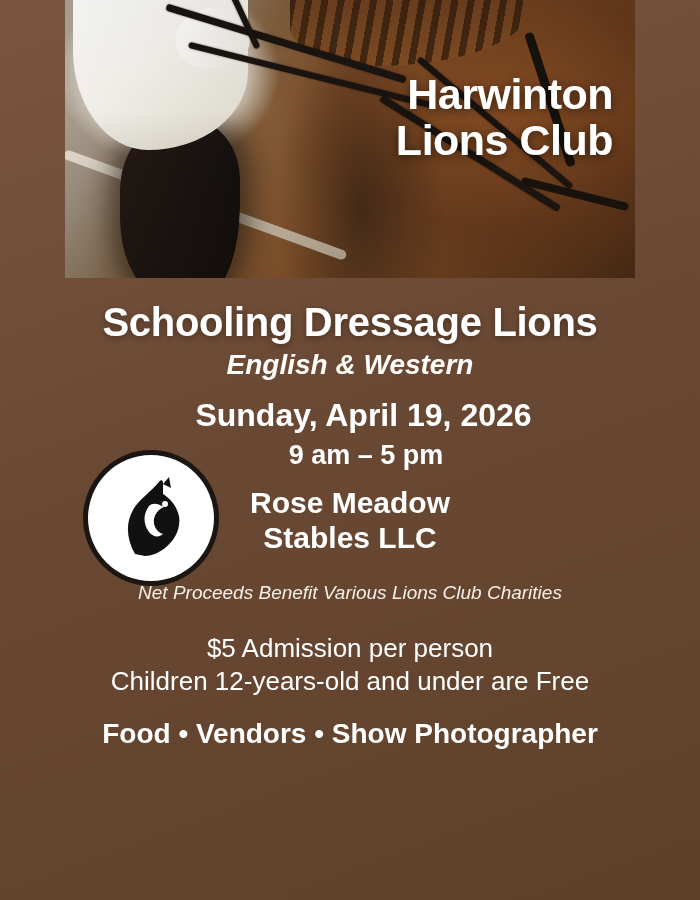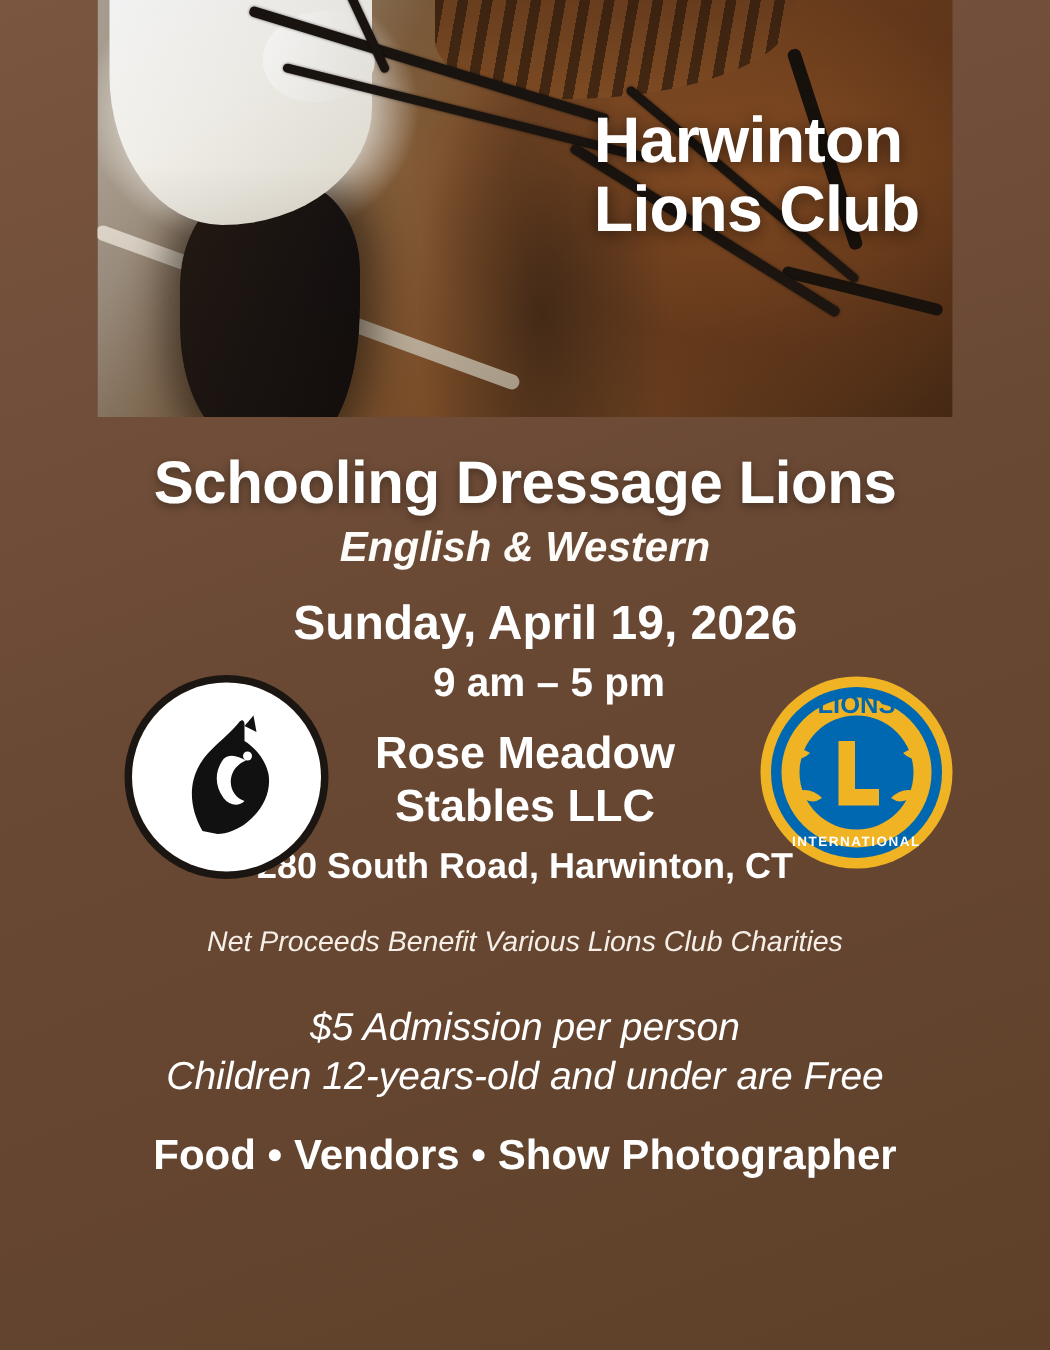--- a/index.html
+++ b/index.html
@@ -132,20 +132,21 @@
   }
   .hero-shade {
     position: absolute;
     inset: 0;
     background: linear-gradient(180deg, rgba(0,0,0,0.05) 0%, rgba(0,0,0,0.0) 40%, rgba(45,28,16,0.18) 100%);
   }
   .hero-title {
     position: absolute;
     right: 22px;
     top: 72px;
+    text-align: right;
     color: #ffffff;
     font-weight: bold;
     font-size: 43px;
     line-height: 1.06;
     letter-spacing: -0.5px;
     text-shadow: 0 2px 10px rgba(0,0,0,0.55);
     white-space: pre-line;
   }
 
   
@@ -199,21 +200,20 @@
     margin-top: 26px;
     font-size: 19px;
     font-style: italic;
     color: #f5efe7;
   }
   .admission {
     margin-top: 28px;
     font-size: 26px;
     line-height: 1.28;
     white-space: pre-line;
-    font-style: italic;
   }
   .features {
     margin-top: 20px;
     font-size: 28px;
     font-weight: bold;
   }
   .website {
     margin-top: 18px;
     font-size: 23px;
     letter-spacing: -0.2px;
@@ -269,46 +269,29 @@
 Lions Club</div>
   </div>
 
   <div class="content">
     <div class="show-title">Schooling Dressage Lions</div>
     <div class="discipline">English &amp; Western</div>
     <div class="date">Sunday, April 19, 2026</div>
     <div class="time">9 am – 5 pm</div>
     <div class="venue">Rose Meadow
 Stables LLC</div>
-    <div class="address">280 South Road, Harwinton, CT</div>
     <div class="benefit">Net Proceeds Benefit Various Lions Club Charities</div>
     <div class="admission">$5 Admission per person
 Children 12-years-old and under are Free</div>
     <div class="features">Food • Vendors • Show Photographer</div>
   </div>
 
   <div class="horse-logo">
     <svg width="100" height="100" viewBox="0 0 100 100" aria-hidden="true">
       <path d="M34 86 C26 72 24 56 32 42 C38 31 50 24 58 14 C60 11 62 12 62 15 L62 26 C70 31 76 39 78 48 C80 60 74 72 64 80 C58 85 50 88 44 88 Z" fill="#111111"></path>
       <path d="M62 16 L68 9 L70 20 Z" fill="#111111"></path>
       <path d="M48 38 C42 46 42 56 48 64 C52 69 58 70 62 66 C56 64 52 58 53 51 C54 45 58 41 63 39 C58 36 52 34 48 38 Z" fill="#ffffff"></path>
       <circle cx="64" cy="36" r="3" fill="#ffffff"></circle>
     </svg>
   </div>
 
-  <div class="lions-logo">
-    <svg width="134" height="134" viewBox="0 0 134 134" aria-hidden="true">
-      <circle cx="67" cy="67" r="64" fill="#f0b323"></circle>
-      <circle cx="67" cy="67" r="57" fill="#0067b1"></circle>
-      <circle cx="67" cy="67" r="50" fill="#f0b323"></circle>
-      <circle cx="67" cy="67" r="38" fill="#0067b1"></circle>
-      <path d="M55 46 h11 v32 h16 v11 H55 Z" fill="#f0b323"></path>
-      <path d="M20 58 q8 -10 16 -4 q-6 6 -16 4 Z" fill="#f0b323"></path>
-      <path d="M114 58 q-8 -10 -16 -4 q6 6 16 4 Z" fill="#f0b323"></path>
-      <path d="M26 80 q10 10 18 4 q-8 -8 -18 -4 Z" fill="#f0b323"></path>
-      <path d="M108 80 q-10 10 -18 4 q8 -8 18 -4 Z" fill="#f0b323"></path>
-      <path id="topArc" d="M67 22 m-36 0 a36 36 0 0 1 72 0" fill="none"></path>
-      <text x="67" y="27" text-anchor="middle" fill="#0067b1" font-family="Liberation Sans, sans-serif" font-size="17" font-weight="bold">LIONS</text>
-      <text x="67" y="116" text-anchor="middle" fill="#ffffff" font-family="Liberation Sans, sans-serif" font-size="9" font-weight="bold" letter-spacing="1">INTERNATIONAL</text>
-    </svg>
-  </div>
 
 </div>
 
 </body></html>

